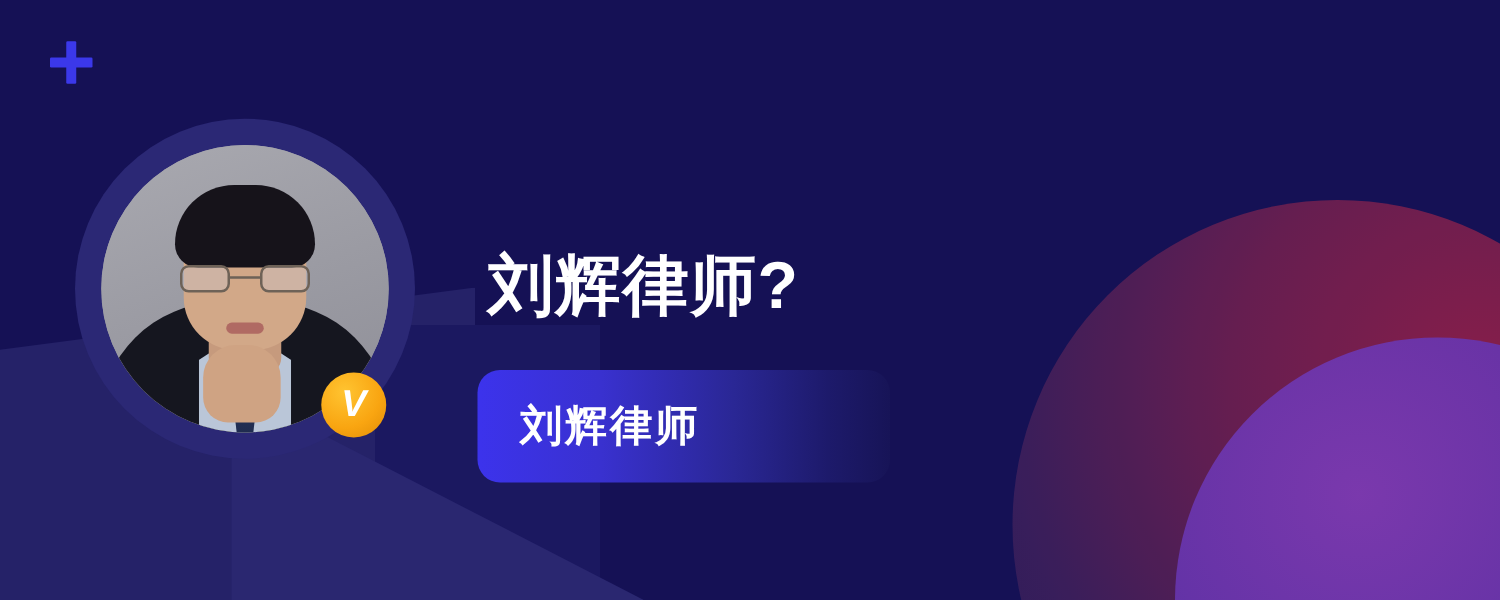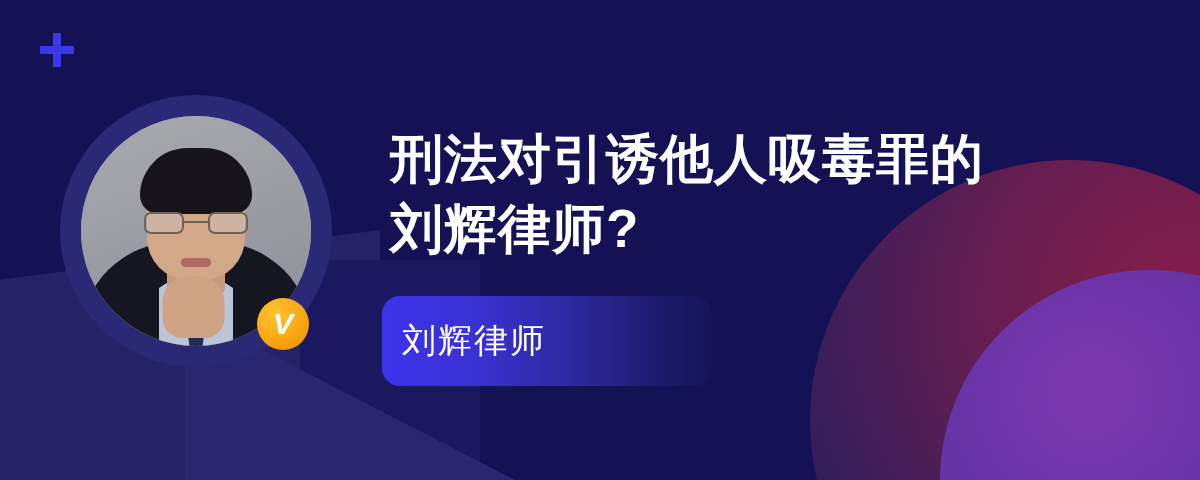--- a/index.html
+++ b/index.html
@@ -270,23 +270,23 @@
     width: 330px;
     height: 90px;
     border-radius: 18px;
     background: linear-gradient(90deg, #3c33ec 0%, #3931cf 30%, #2a2795 62%, #1d1a6b 85%, #171457 100%);
     display: flex;
     align-items: center;
   }
   .name-badge-label {
     color: #ffffff;
     font-size: 34px;
-    font-weight: normal;
+    font-weight: bold;
     letter-spacing: 2px;
-    padding-left: 20px;
+    padding-left: 34px;
   }
 </style>
 </head>
 <body>
 
 <div id="stage">
 
   <div class="bg-base"></div>
 
   <div class="blob-red"></div>
@@ -313,21 +313,21 @@
         <div class="ph-bridge"></div>
         <div class="ph-lens r"></div>
       </div>
       <div class="ph-mouth"></div>
       <div class="ph-hand"></div>
     </div>
     <div class="verified-badge">V</div>
   </div>
 
   <div class="title">
-    <span>刑法对引诱他人吸毒罪的</span><br>
+    <br>
     <span>刘辉律师?</span>
   </div>
 
   <div class="name-badge">
     <span class="name-badge-label">刘辉律师</span>
   </div>
 
 </div>
 
 </body></html>

